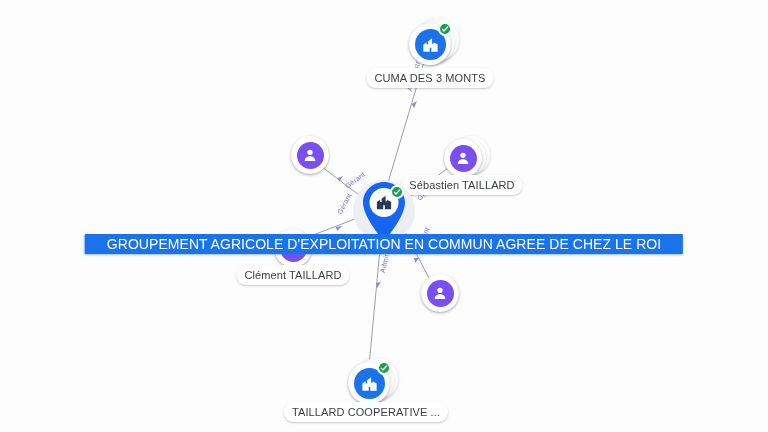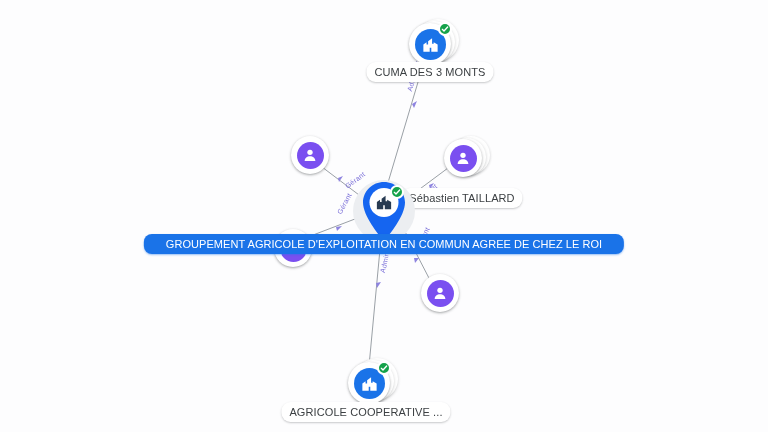--- a/index.html
+++ b/index.html
@@ -142,22 +142,22 @@
     line-height: 14px;
     white-space: nowrap;
     padding: 3px 8px;
     border-radius: 9px;
     box-shadow: 0 1px 2px rgba(60,64,67,0.28);
     letter-spacing: .1px;
   }
   .node-label.selected {
     background: #1a73e8;
     color: #ffffff;
-    border-radius: 8px;
-    font-size: 11px;
+    border-radius: 1px;
+    font-size: 14px;
     padding: 3px 22px;
     letter-spacing: .05px;
     box-shadow: 0 1px 2px rgba(26,115,232,.45);
   }
 
   
   .edge-label {
     position: absolute;
     color: #7a6fd8;
     font-size: 7px;
@@ -210,21 +210,21 @@
           <path d="M3 21V12l4-3v3h2V8l5-4v7h2V9l5 3v9h-8v-5h-2v5H3z"></path>
         </svg>
       </div>
       <div class="badge-check" style="right:-1px; top:-1px;">
         <svg width="8" height="8" viewBox="0 0 24 24" fill="none" stroke="#ffffff" stroke-width="4" stroke-linecap="round" stroke-linejoin="round">
           <polyline points="4,13 9,18 20,6"></polyline>
         </svg>
       </div>
     </div>
   </div>
-  <div class="node-label" style="left:430px; top:62px;">CUMA DES 3 MONTS</div>
+  <div class="node-label" style="left:430px; top:68px;">CUMA DES 3 MONTS</div>
 
   <div class="node" style="left:310px; top:155px;">
     <div class="person-circle" style="left:0; top:0;">
       <div class="person-avatar">
         <svg width="16" height="16" viewBox="0 0 24 24" fill="#ffffff">
           <circle cx="12" cy="8" r="4"></circle>
           <path d="M4 21c0-4.4 3.6-7 8-7s8 2.6 8 7z"></path>
         </svg>
       </div>
     </div>
@@ -235,32 +235,33 @@
     <div class="person-stack s1" style="left:4px; top:-1px;"></div>
     <div class="person-circle" style="left:0; top:0;">
       <div class="person-avatar">
         <svg width="16" height="16" viewBox="0 0 24 24" fill="#ffffff">
           <circle cx="12" cy="8" r="4"></circle>
           <path d="M4 21c0-4.4 3.6-7 8-7s8 2.6 8 7z"></path>
         </svg>
       </div>
     </div>
   </div>
-  <div class="node-label" style="left:462px; top:188px;">Sébastien TAILLARD</div>
+  <div class="node-label" style="left:462px; top:175px;">Sébastien TAILLARD</div>
 
   <div class="node" style="left:293px; top:248px;">
     <div class="person-circle" style="left:0; top:0;">
       <div class="person-avatar">
         <svg width="16" height="16" viewBox="0 0 24 24" fill="#ffffff">
           <circle cx="12" cy="8" r="4"></circle>
           <path d="M4 21c0-4.4 3.6-7 8-7s8 2.6 8 7z"></path>
         </svg>
       </div>
     </div>
   </div>
+  <div class="node-label" style="left:293px; top:265px;">Clément TAILLARD</div>
 
   <div class="node" style="left:440px; top:293px;">
     <div class="person-circle" style="left:0; top:0;">
       <div class="person-avatar">
         <svg width="16" height="16" viewBox="0 0 24 24" fill="#ffffff">
           <circle cx="12" cy="8" r="4"></circle>
           <path d="M4 21c0-4.4 3.6-7 8-7s8 2.6 8 7z"></path>
         </svg>
       </div>
     </div>
@@ -275,21 +276,21 @@
           <path d="M3 21V12l4-3v3h2V8l5-4v7h2V9l5 3v9h-8v-5h-2v5H3z"></path>
         </svg>
       </div>
       <div class="badge-check" style="right:-1px; top:-1px;">
         <svg width="8" height="8" viewBox="0 0 24 24" fill="none" stroke="#ffffff" stroke-width="4" stroke-linecap="round" stroke-linejoin="round">
           <polyline points="4,13 9,18 20,6"></polyline>
         </svg>
       </div>
     </div>
   </div>
-  <div class="node-label" style="left:366px; top:402px;">AGRICOLE COOPERATIVE ...</div>
+  <div class="node-label" style="left:366px; top:402px;">TAILLARD COOPERATIVE ...</div>
 
   <div class="node" style="left:384px; top:211px;">
     <div class="pin-halo"></div>
     <div class="pin-wrap">
       <svg width="52" height="62" viewBox="0 0 52 62" xmlns="http://www.w3.org/2000/svg">
         <path d="M26 2C14.4 2 5 11.2 5 22.6 5 36.2 21.3 55.5 24.3 59c.9 1 2.6 1 3.5 0C30.7 55.5 47 36.2 47 22.6 47 11.2 37.6 2 26 2z" fill="#1565f0"></path>
         <circle cx="26" cy="22.5" r="14.5" fill="#ffffff"></circle>
       </svg>
       <div style="position:absolute; left:26px; top:22px; transform:translate(-50%,-50%);">
         <svg width="19" height="19" viewBox="0 0 24 24" fill="#283b52">

